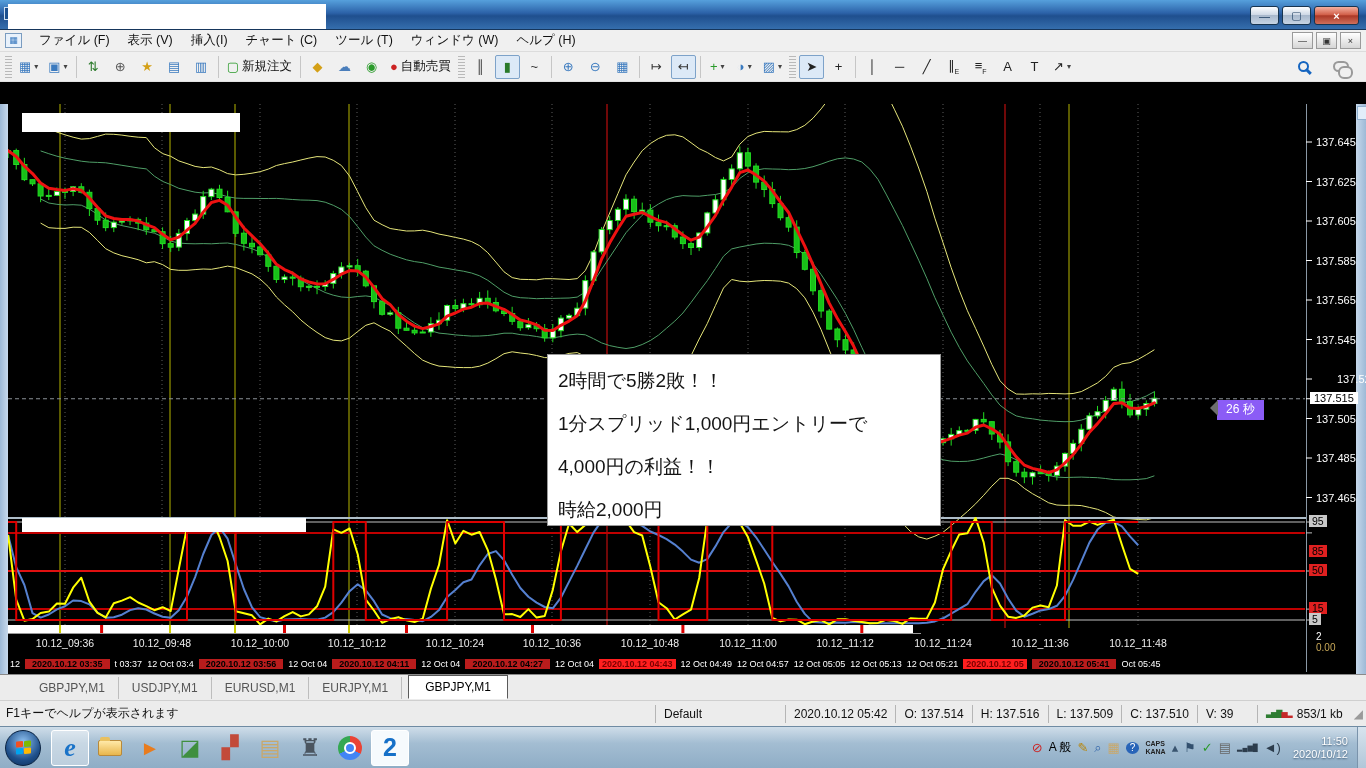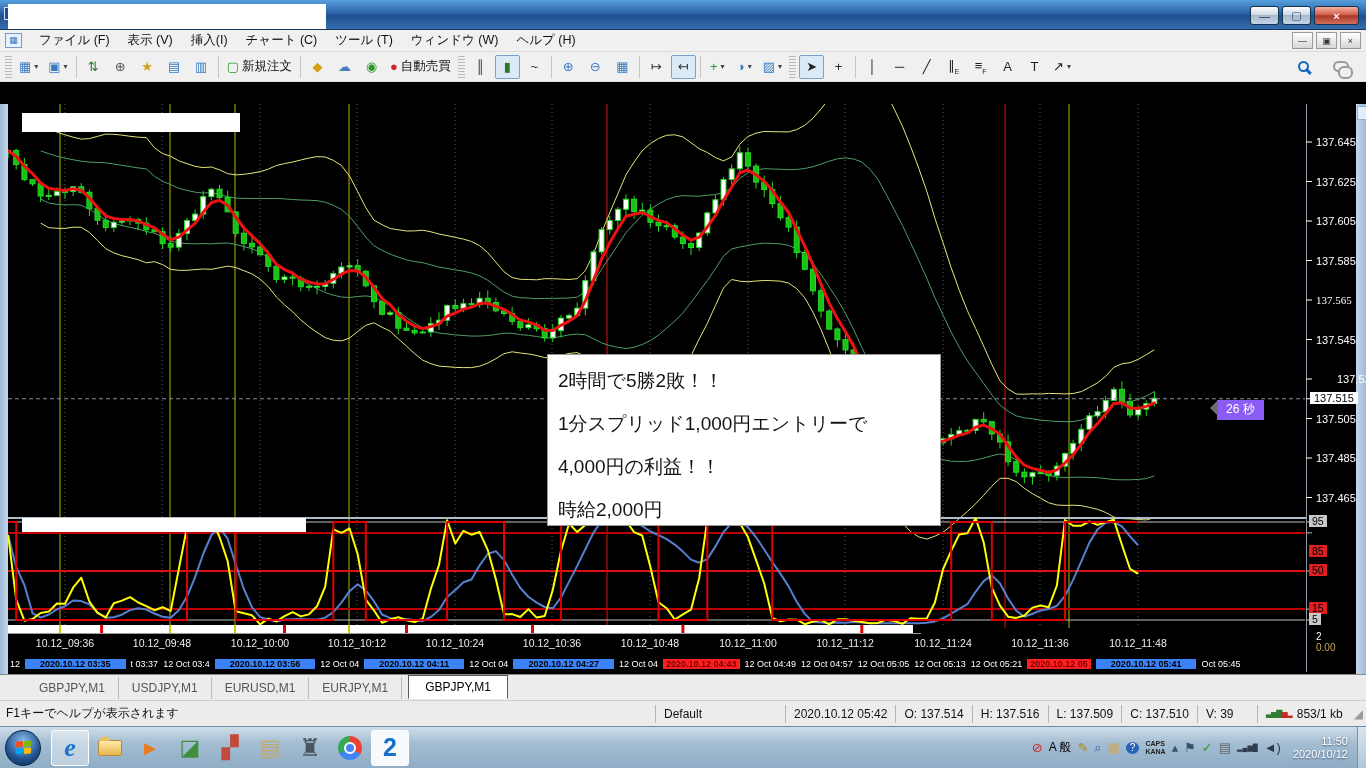--- a/index.html
+++ b/index.html
@@ -62,21 +62,21 @@
   .plabel{position:absolute;left:1308px;font-size:11px;color:#fff;white-space:nowrap;z-index:2;}
   .plabel.cur{left:1302px;background:#fff;color:#000;padding:0 4px;z-index:3;}
   .lvl{position:absolute;left:1301px;font-size:10.5px;color:#000;padding:0 3px;z-index:2;}
   .lvl.gray{background:#c8c8c8;}
   .lvl.red{background:#e02020;}
   .mini{position:absolute;left:1308px;font-size:10px;color:#fff;z-index:2;}
   .tlab{position:absolute;top:533px;transform:translateX(-50%);font-size:10.5px;color:#ededed;z-index:2;white-space:nowrap;}
   #stamp-strip{position:absolute;left:2px;top:552px;height:15px;display:flex;gap:5px;align-items:center;
     font-size:9px;color:#fff;white-space:nowrap;z-index:2;}
   .stamp{flex:none;}
-  .stamp.yellow{background:#3b82f6;color:#000;padding:0 15px;font-weight:bold;}
+  .stamp.yellow{background:#b91c1c;color:#000;padding:0 7px;font-weight:bold;}
   .stamp.red{background:#ff1f1f;color:#7a0000;padding:0 3px;font-weight:bold;}
   .redact{position:absolute;background:#fff;z-index:4;}
   #overlay-box{position:absolute;left:539px;top:250px;width:394px;height:172px;background:#fff;
     border:1px solid #9a9a9a;z-index:5;padding:4px 10px;}
   .oline{font-size:19px;color:#141414;line-height:43px;white-space:nowrap;}
   #countdown{position:absolute;left:1209px;top:296px;background:#8b5cf6;color:#fff;font-size:12px;
     padding:1px 9px 2px;z-index:3;}
   #countdown::before{content:"";position:absolute;left:-7px;top:0;border:8px solid transparent;border-right-color:#6e6e6e;border-left-width:0;}
   
   .tabsrow{position:absolute;left:0;top:674px;width:100%;height:26px;background:#ececec;
@@ -648,21 +648,21 @@
         <line x1="1298" y1="428.8888888888889" x2="1304" y2="428.8888888888889" stroke="#c0c0c0"></line>
         <line x1="1298" y1="467" x2="1304" y2="467" stroke="#c0c0c0"></line>
         <line x1="1298" y1="505.1111111111111" x2="1304" y2="505.1111111111111" stroke="#c0c0c0"></line>
         <line x1="1298" y1="516" x2="1304" y2="516" stroke="#c0c0c0"></line>
       </svg>
     <div id="labels">
         <span class="plabel" style="top: 32px;">137.645</span>
         <span class="plabel" style="top: 71.5px;">137.625</span>
         <span class="plabel" style="top: 111px;">137.605</span>
         <span class="plabel" style="top: 150.5px;">137.585</span>
-        <span class="plabel" style="top: 190px; font-family: Liberation Serif, serif;">137.565</span>
+        <span class="plabel" style="top: 190px;">137.565</span>
         <span class="plabel" style="top: 229.5px;">137.545</span>
         <span class="plabel" style="top: 269px; margin-left: 21px;">137.525</span>
         <span class="plabel" style="top: 308.5px;">137.505</span>
         <span class="plabel" style="top: 348px;">137.485</span>
         <span class="plabel" style="top: 387.5px;">137.465</span>
         <span class="plabel cur" style="top: 287.75px;">137.515</span>
         <span class="lvl gray" style="top: 411px;">95</span>
         <span class="lvl red" style="top: 421.889px; margin-top: 19px;">85</span>
         <span class="lvl red" style="top: 460px;">50</span>
         <span class="lvl red" style="top: 498.111px;">15</span>

